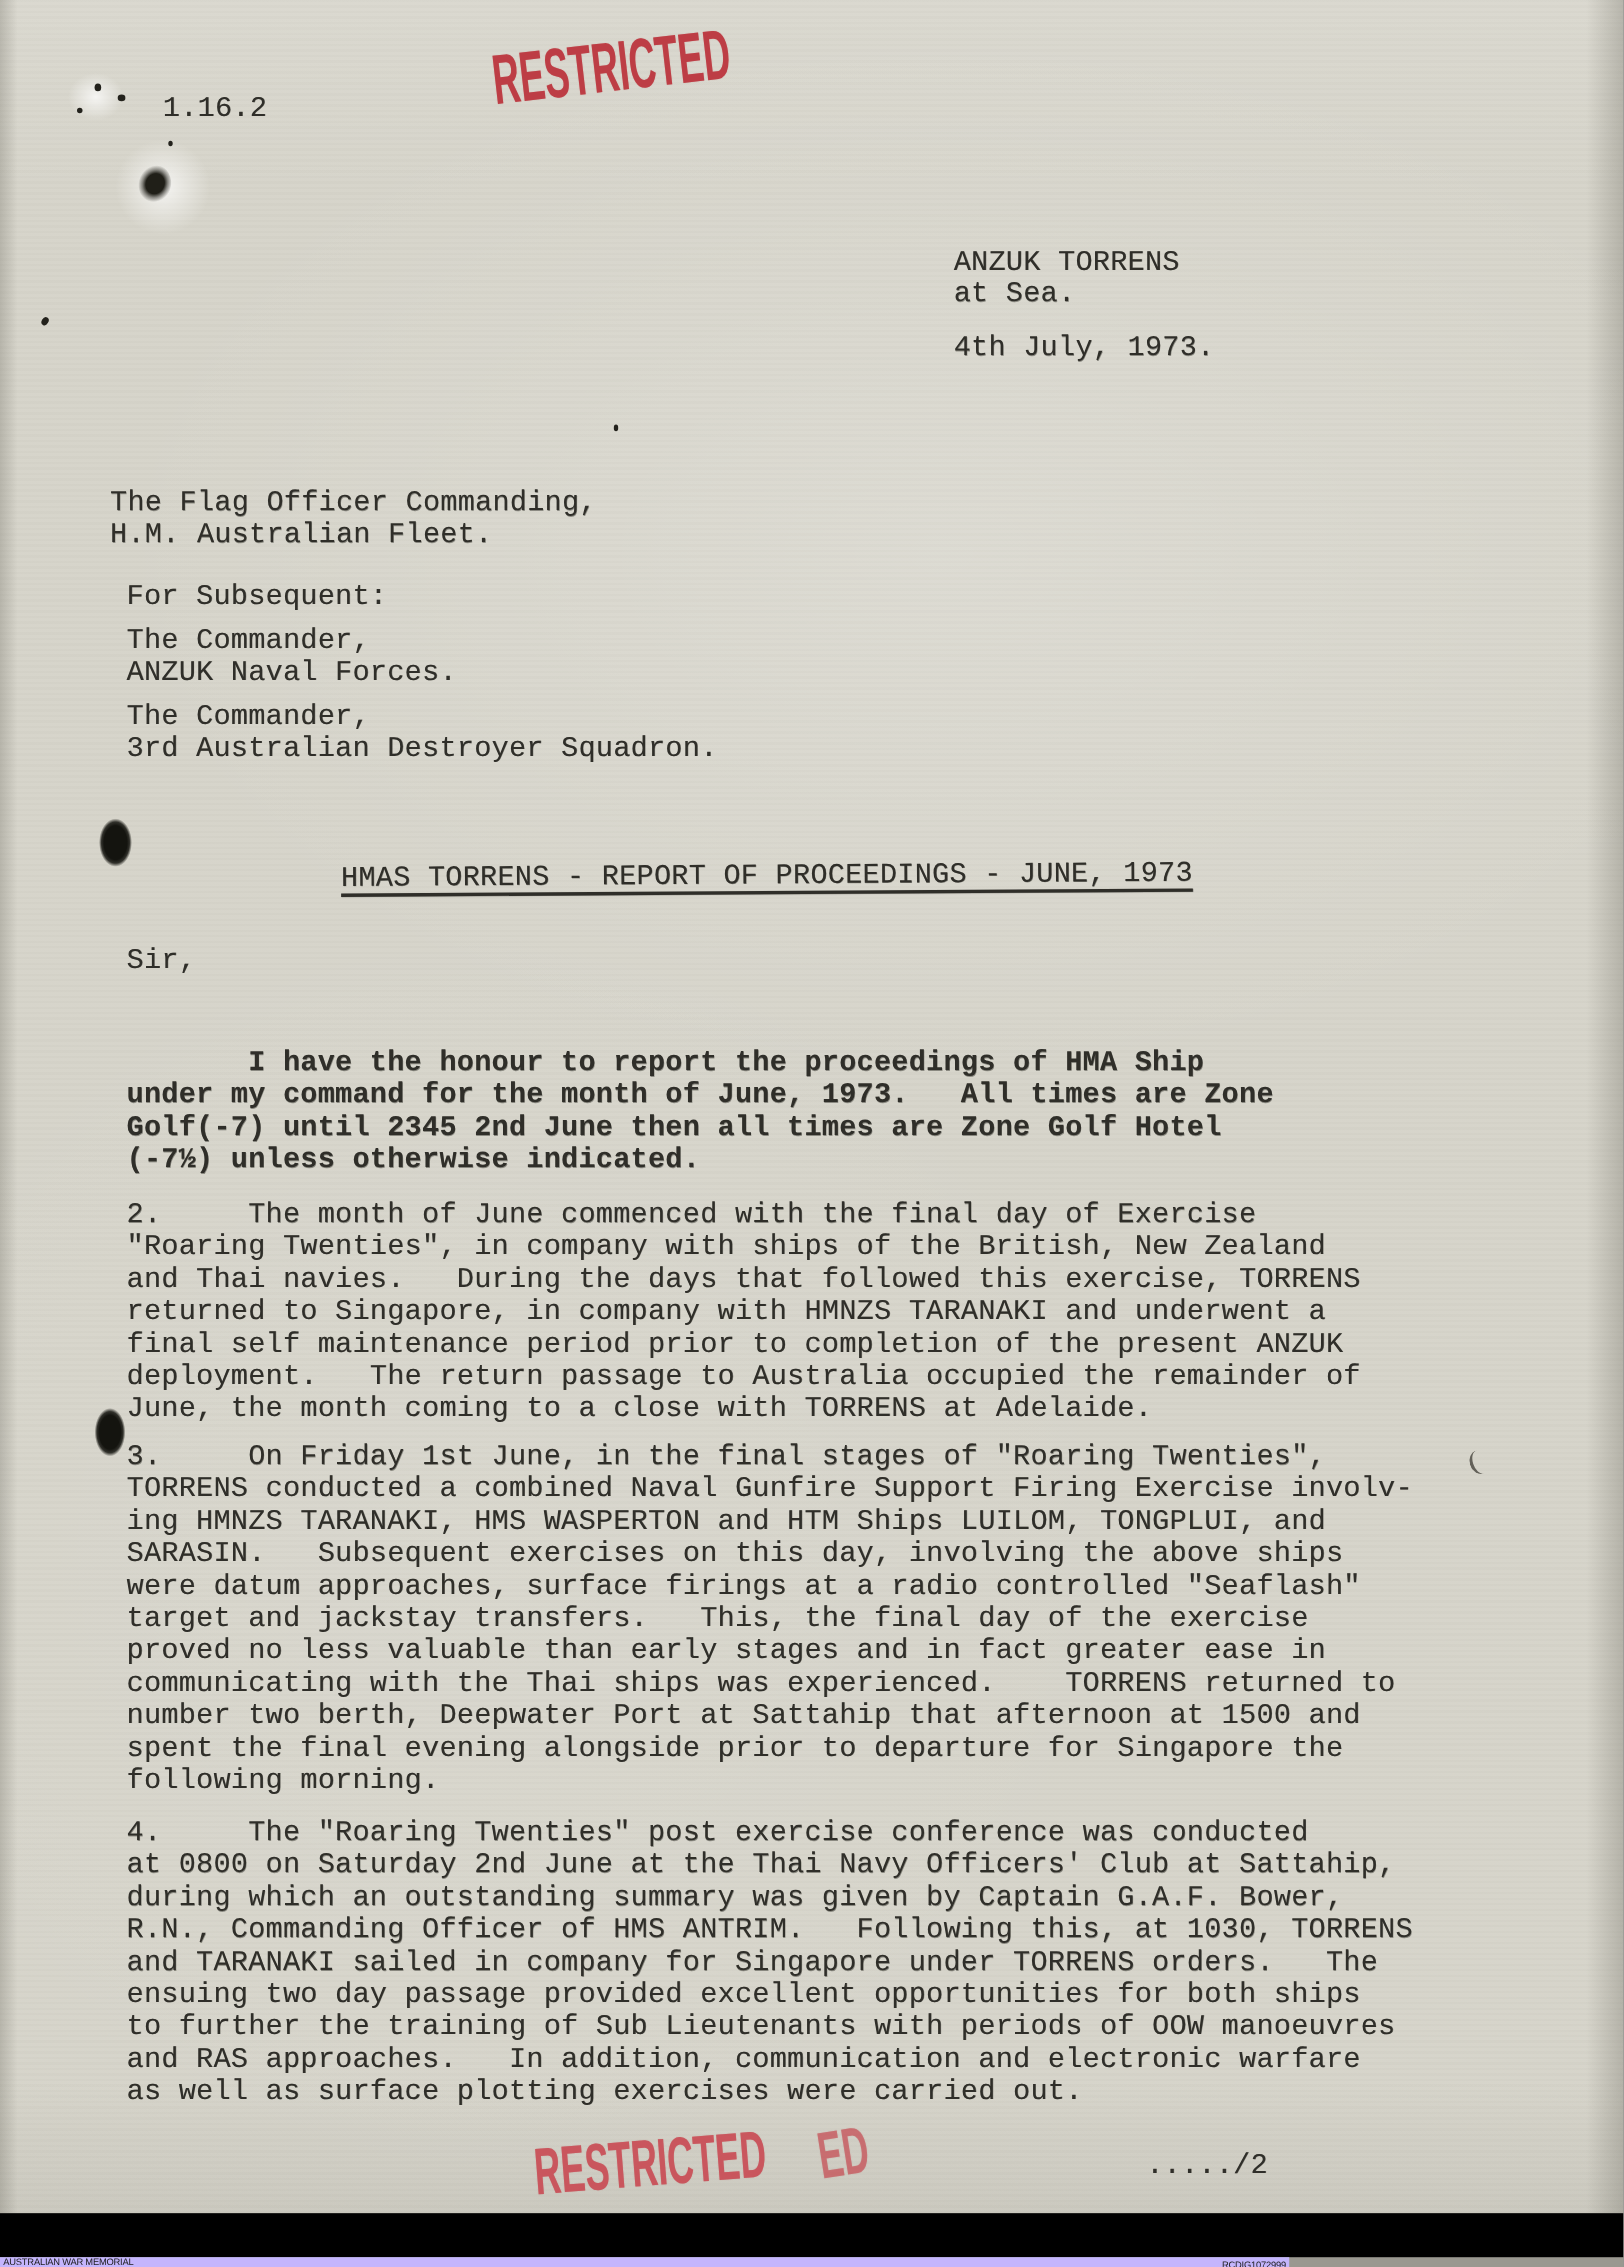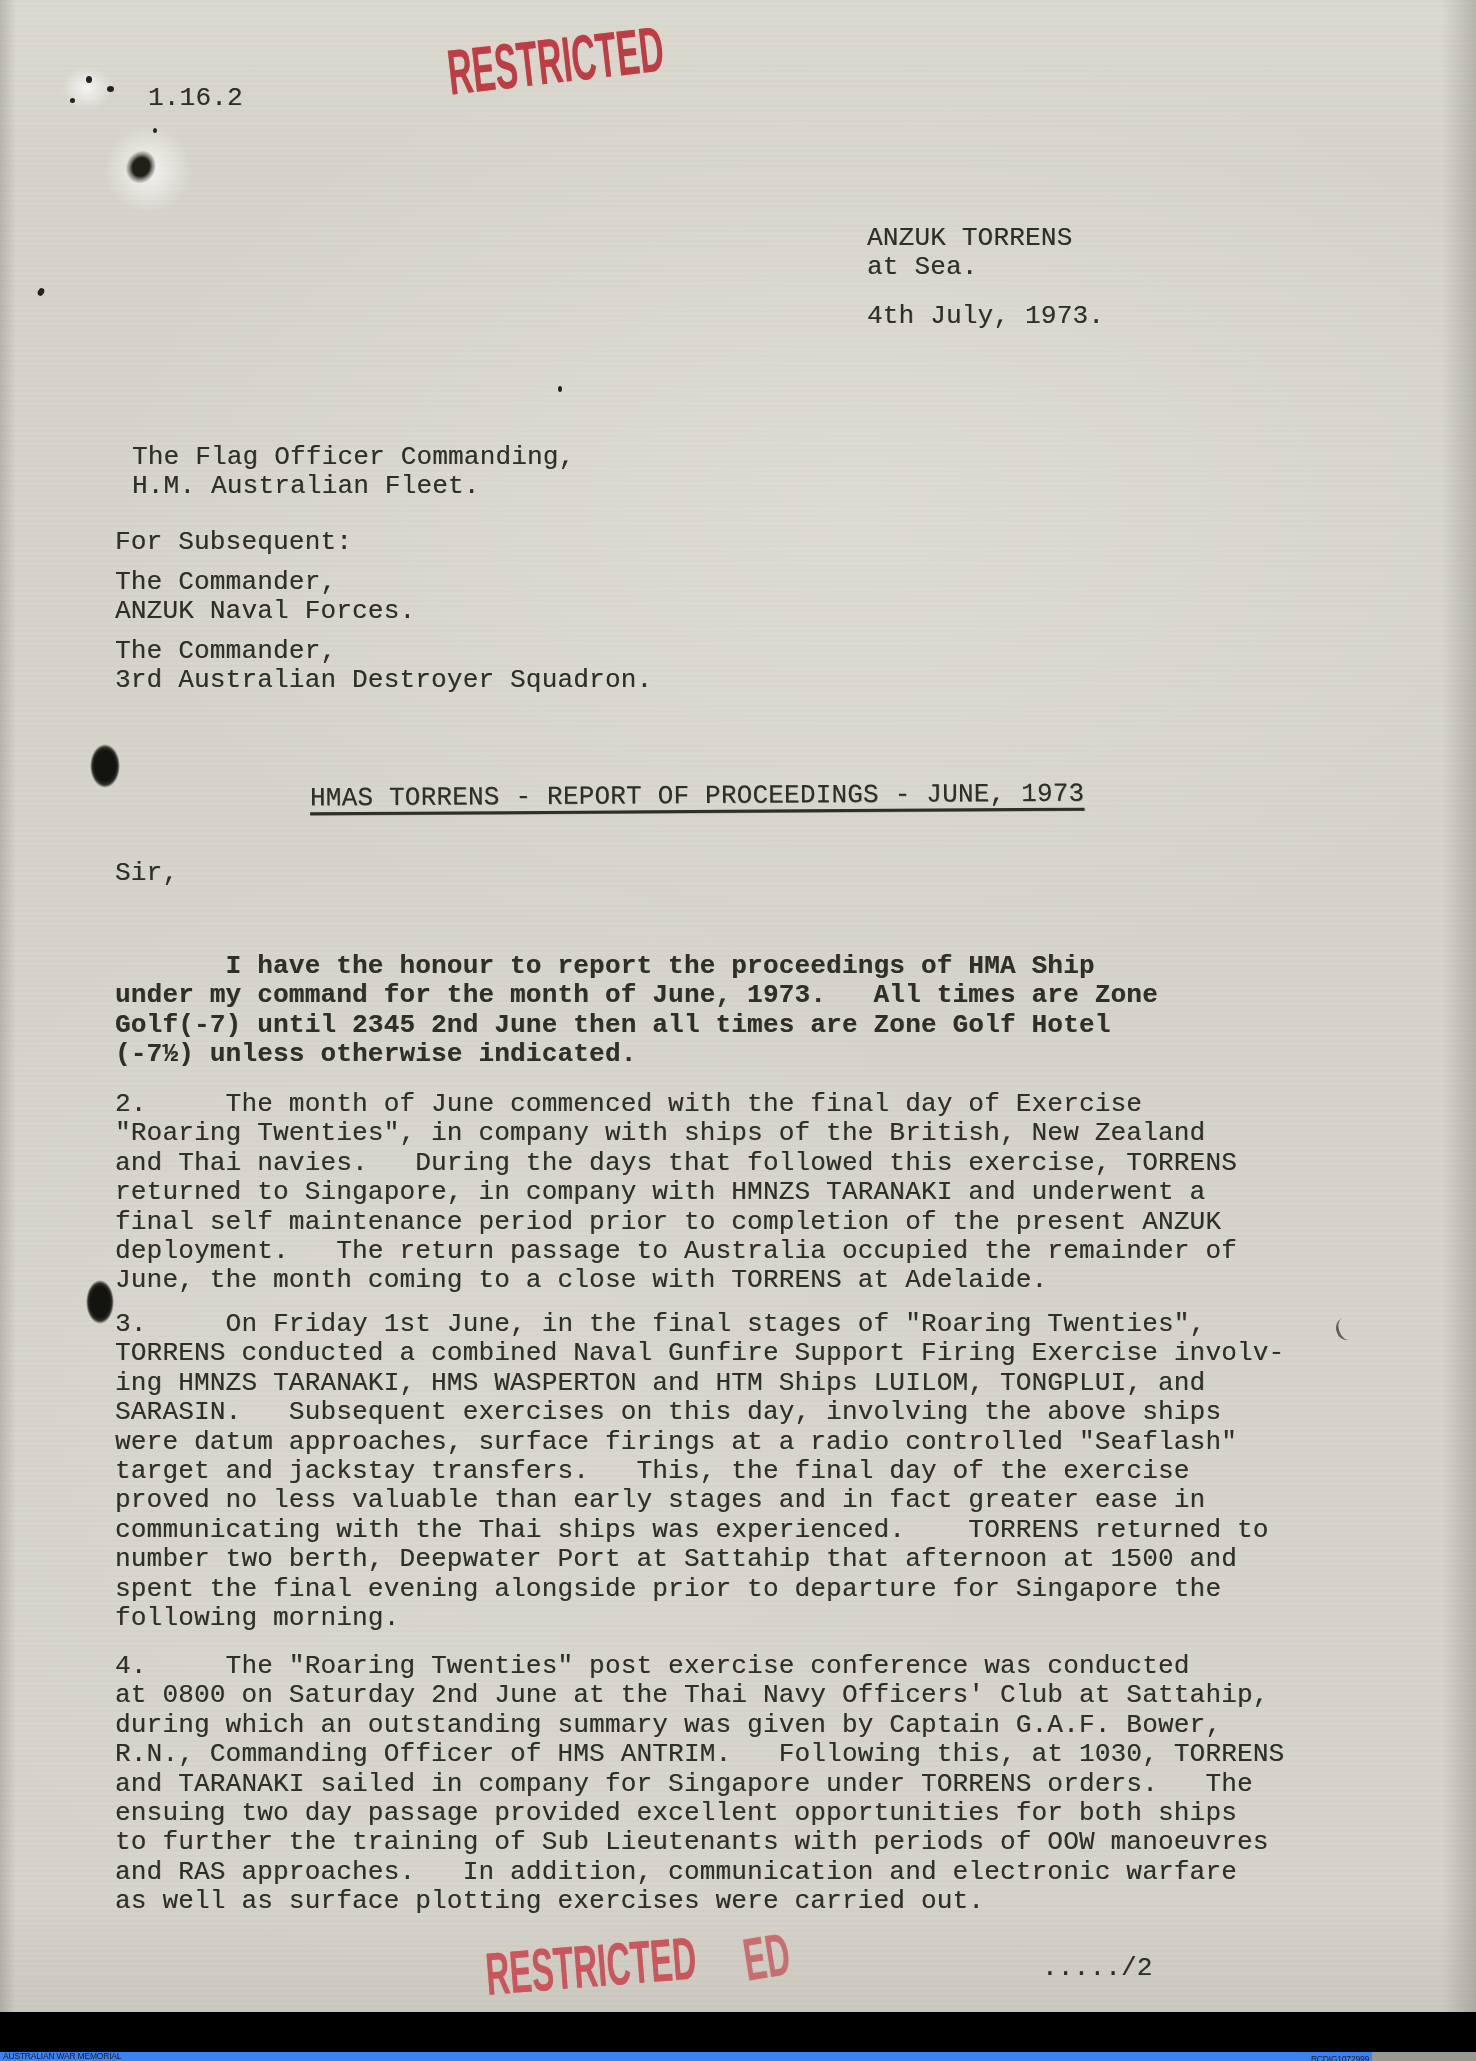--- a/index.html
+++ b/index.html
@@ -84,22 +84,22 @@
     position:absolute;left:1336px;top:1318px;width:16px;height:22px;
     border-left:3px solid rgba(70,68,60,0.8);
     border-radius:50%;
     transform:rotate(-18deg);
   }
   .footer-bar{
     position:absolute;left:0;top:2012px;width:1476px;height:40px;
     background:#000;
   }
   .footer-strip{
-    position:absolute;left:0;top:2052px;width:1372px;height:9px;
-    background:#3b82f6;
+    position:absolute;left:0;top:2052px;width:1172px;height:9px;
+    background:#c4b5fd;
     font-family:"Liberation Sans","DejaVu Sans",sans-serif;
     font-size:8.5px;line-height:9px;
     color:#1c1c1c;
     letter-spacing:-0.2px;
   }
   .footer-left{position:absolute;left:3px;top:0;}
   .footer-right{position:absolute;right:3px;top:3px;text-align:right;}
 </style>
 </head>
 <body>
@@ -125,21 +125,21 @@
   <div class="stamp stamp-top">RESTRICTED</div>
   <div class="stamp stamp-bottom">RESTRICTED</div>
   <div class="stamp stamp-echo">ED</div>
 
   <div class="typed" style="left:148px;top:84px;">1.16.2</div>
 
   <div class="typed" style="left:867px;top:224px;">ANZUK TORRENS
 at Sea.</div>
   <div class="typed" style="left:867px;top:302px;">4th July, 1973.</div>
 
-  <div class="typed" style="left:132px;top:443px;">The Flag Officer Commanding,
+  <div class="typed" style="left:100px;top:443px;">The Flag Officer Commanding,
 H.M. Australian Fleet.</div>
   <div class="typed" style="left:115px;top:528px;">For Subsequent:</div>
   <div class="typed" style="left:115px;top:568px;">The Commander,
 ANZUK Naval Forces.</div>
   <div class="typed" style="left:115px;top:637px;">The Commander,
 3rd Australian Destroyer Squadron.</div>
 
   <div class="typed title" style="left:310px;top:782px;">HMAS TORRENS - REPORT OF PROCEEDINGS - JUNE, 1973</div>
 
   <div class="typed" style="left:115px;top:859px;">Sir,</div>

